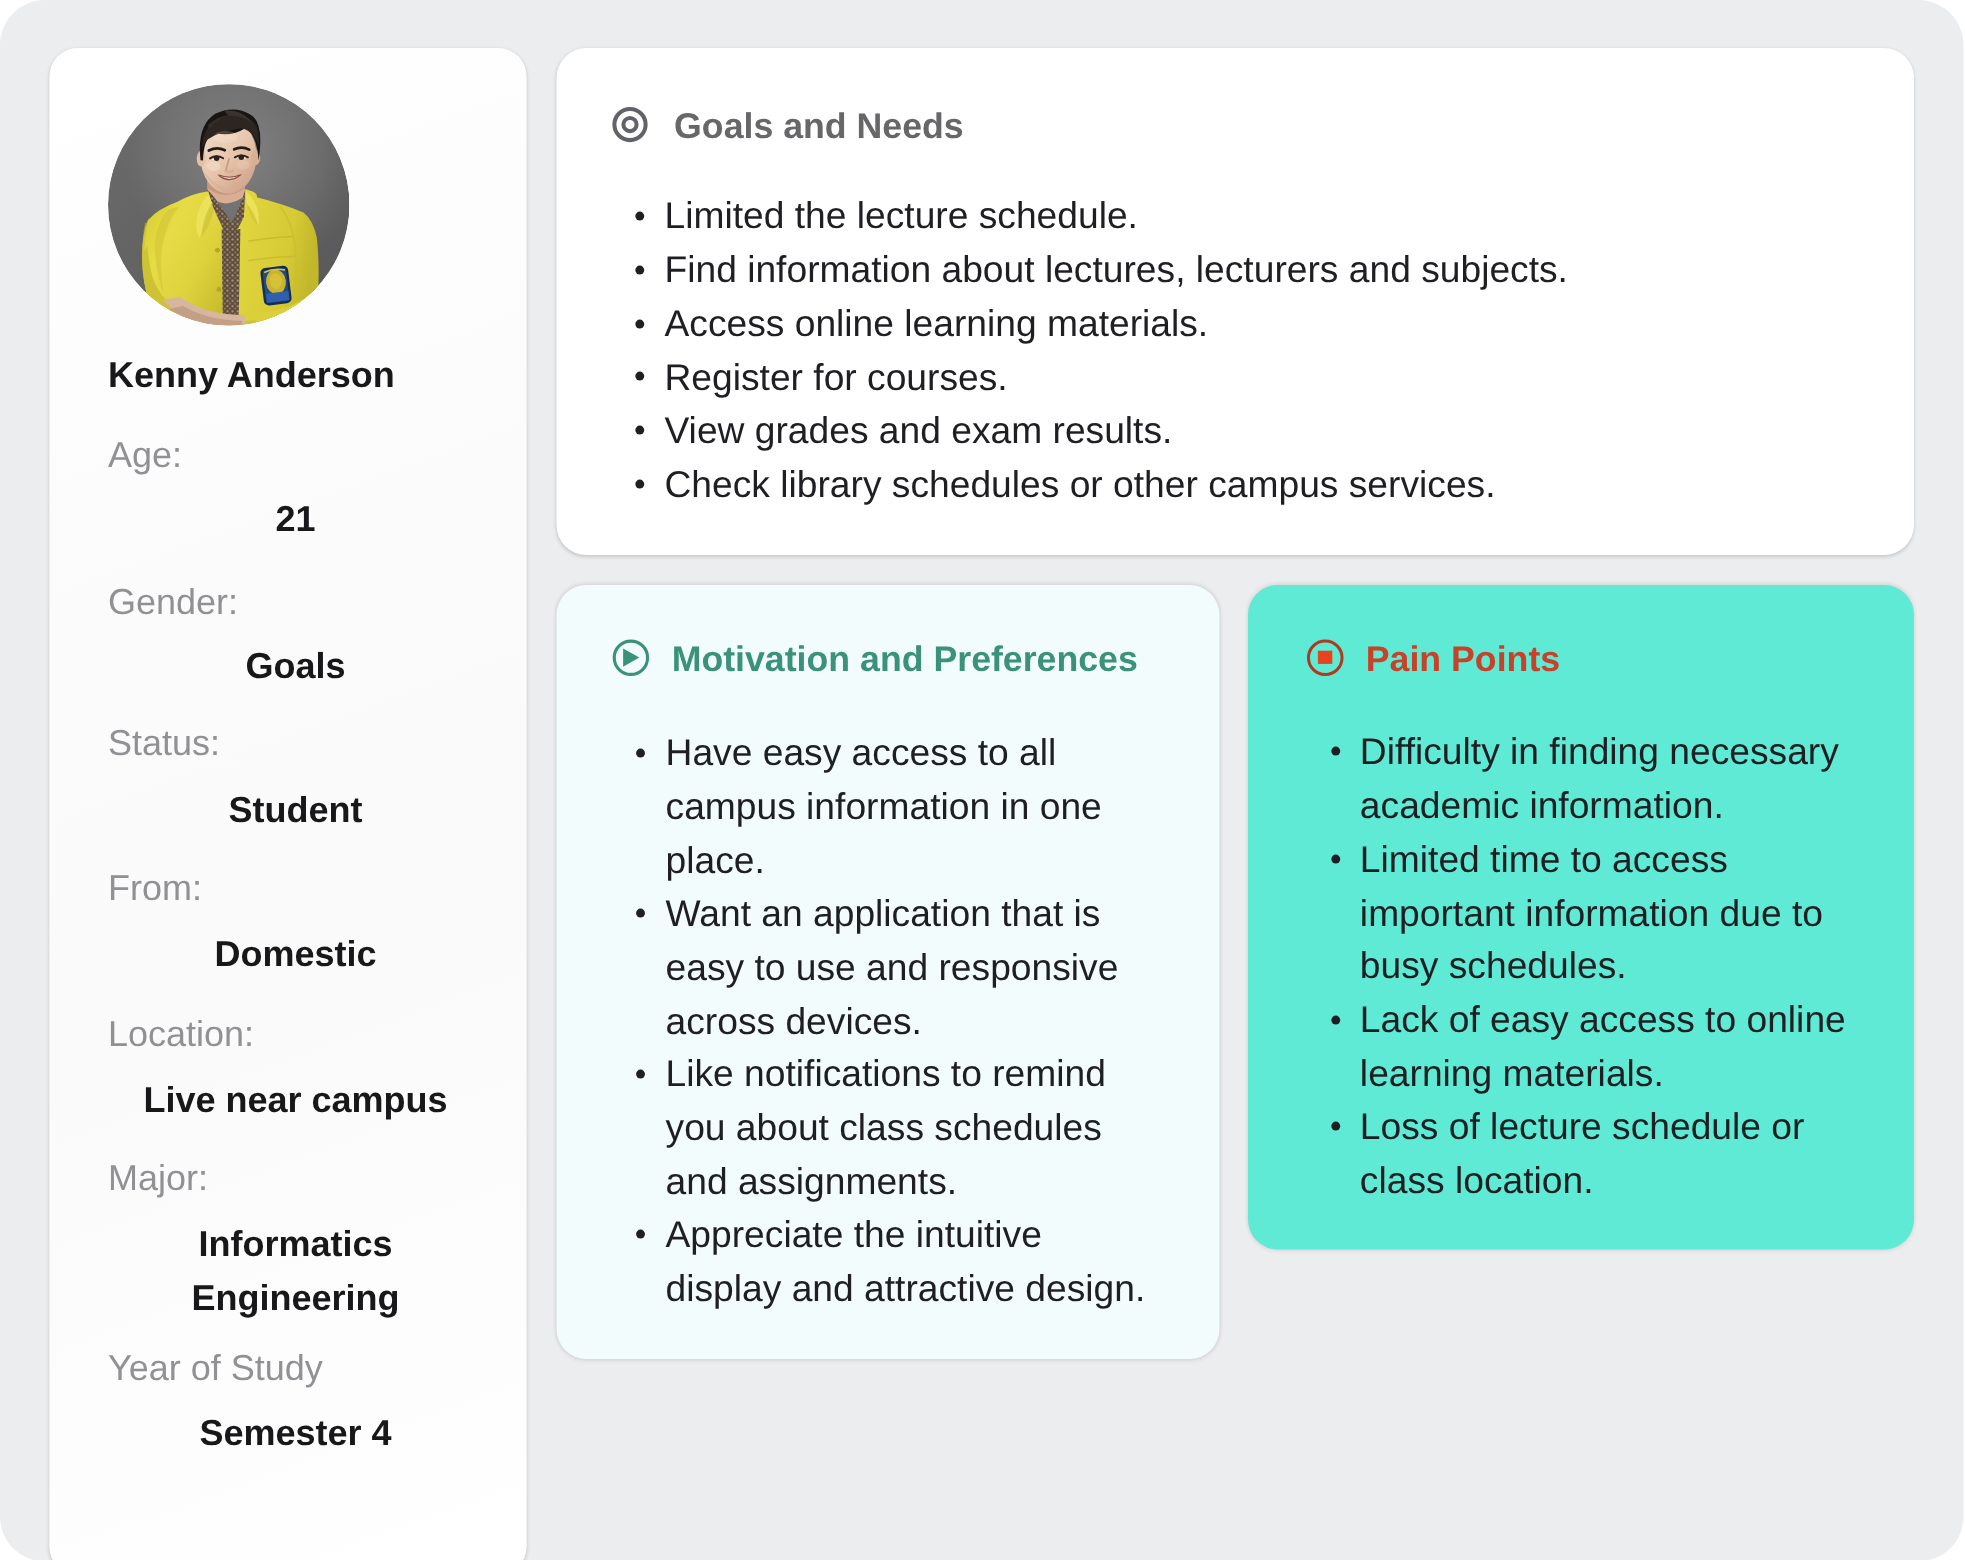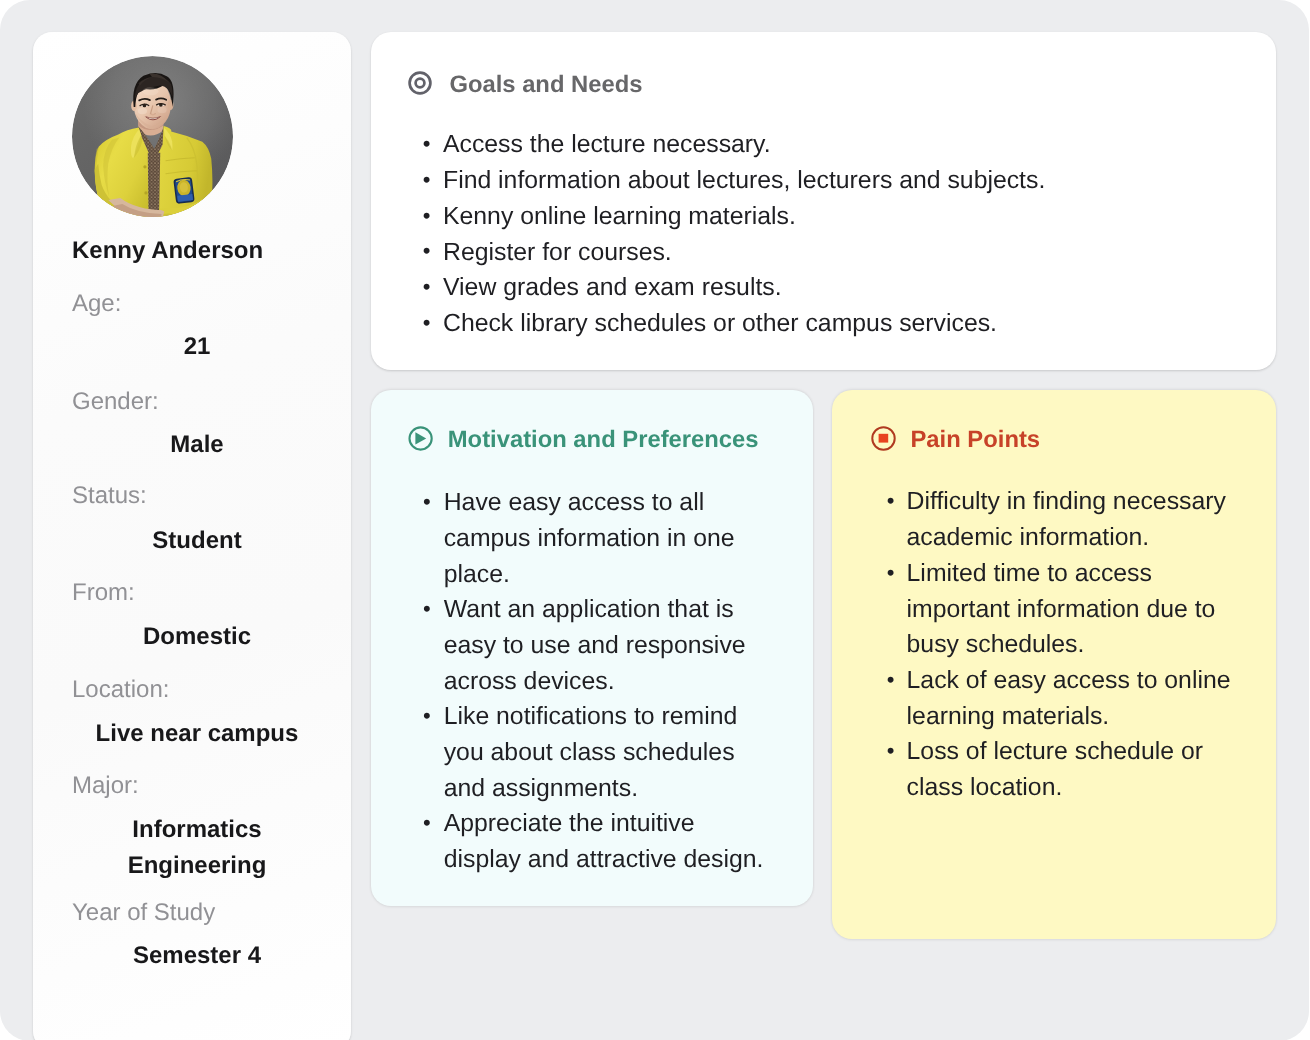--- a/index.html
+++ b/index.html
@@ -29,21 +29,21 @@
   .field:nth-child(5) .fvalue { top:683.6px; }
   .field:nth-child(6) .flabel { top:742.2px; }
   .field:nth-child(6) .fvalue { top:779.6px; }
   .field:nth-child(7) .flabel { top:869.4px; }
   .field:nth-child(7) .fvalue { top:906.4px; }
 
   
   .card { position:absolute; border-radius:20px; }
   #goals { left:371px; top:32px; width:904.5px; height:337.5px; background:#fff;  box-shadow:0 1px 3px rgba(0,0,0,.10),0 1px 2px rgba(0,0,0,.06); }
   #motiv { left:371px; top:389.5px; width:442px; height:516.5px; background:#f2fcfc; box-shadow:0 -1px 3px rgba(0,0,0,.07),0 1px 3px rgba(0,0,0,.08); }
-  #pain  { left:831.5px; top:389.5px; width:444px; height:549px; background:#fef9c3; box-shadow:0 -1px 3px rgba(0,0,0,.07),0 1px 3px rgba(0,0,0,.08); }
+  #pain  { left:831.5px; top:389.5px; width:444px; height:443px; background:#5eead4; box-shadow:0 -1px 3px rgba(0,0,0,.07),0 1px 3px rgba(0,0,0,.08); }
 
   .chead { position:absolute; display:flex; align-items:center; }
   .chead svg { display:block; flex:none; }
   .ctitle { font-size:23.8px; font-weight:700; white-space:nowrap; position:relative; top:1.5px;text-align:right; }
   #goals .chead { left:35.9px; top:37.0px; }
   #goals .ctitle { color:#676769; margin-left:16.5px; }
   #motiv .chead { left:37.2px; top:35.3px; }
   #motiv .ctitle { color:#3a9379; margin-left:13.6px; }
   #pain  .chead { left:39.0px; top:35.3px; }
   #pain  .ctitle { color:#c74228; margin-left:14.0px; }
@@ -185,21 +185,21 @@
       </svg>
     </div>
     <div id="pname">Kenny Anderson</div>
     <div id="fields">
         <div class="field">
           <span class="flabel">Age:</span>
           <span class="fvalue">21</span>
         </div>
         <div class="field">
           <span class="flabel">Gender:</span>
-          <span class="fvalue">Male</span>
+          <span class="fvalue">Goals</span>
         </div>
         <div class="field">
           <span class="flabel">Status:</span>
           <span class="fvalue">Student</span>
         </div>
         <div class="field">
           <span class="flabel">From:</span>
           <span class="fvalue">Domestic</span>
         </div>
         <div class="field">
@@ -219,23 +219,23 @@
 
   <div class="card" id="goals">
     <div class="chead">
       <svg width="26" height="26" viewBox="0 0 26 26" fill="none" stroke="#62626a" stroke-width="2.7">
         <circle cx="13" cy="13" r="10.4"></circle>
           <circle cx="13" cy="13" r="4.4"></circle>
       </svg>
       <span class="ctitle">Goals and Needs</span>
     </div>
     <ul class="blist">
-        <li>Access the lecture necessary.</li>
+        <li>Limited the lecture schedule.</li>
         <li>Find information about lectures, lecturers and subjects.</li>
-        <li>Kenny online learning materials.</li>
+        <li>Access online learning materials.</li>
         <li>Register for courses.</li>
         <li>View grades and exam results.</li>
         <li>Check library schedules or other campus services.</li>
       </ul>
   </div>
 
   <div class="card" id="motiv">
     <div class="chead">
       <svg width="26" height="26" viewBox="0 0 26 26" fill="none" stroke="#3a9379" stroke-width="2.1">
         <circle cx="12.6" cy="12.5" r="11.1"></circle>

